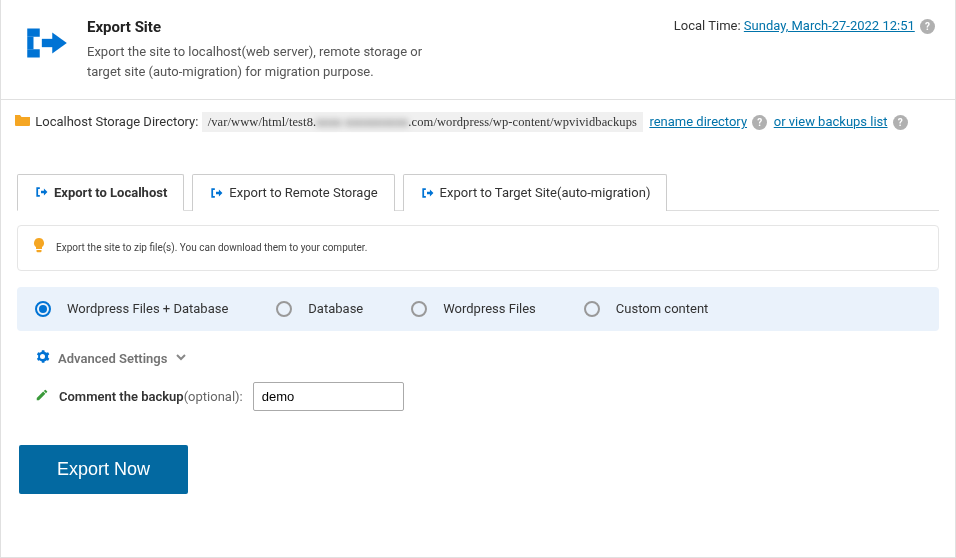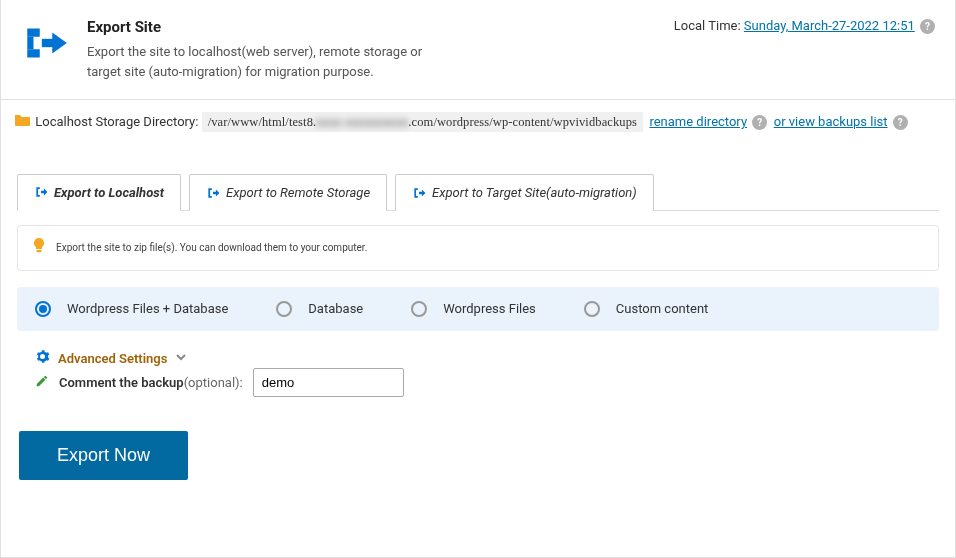--- a/index.html
+++ b/index.html
@@ -105,21 +105,20 @@
     gap: 6px;
     padding: 10px 16px;
     border: 1px solid #ccc;
     border-bottom: none;
     background: #fff;
     border-radius: 2px 2px 0 0;
     font-size: 13px;
     cursor: pointer;
     position: relative;
     top: 1px;
-    font-style: italic;
   }
   .tab.active {
     font-weight: 700;
     border-bottom: 1px solid #fff;
   }
   .tab svg { flex-shrink: 0; }
   .infobox {
     margin: 14px 16px 0 16px;
     border: 1px solid #e5e5e5;
     border-radius: 4px;
@@ -174,22 +173,23 @@
     height: 8px;
     background: #0073d4;
     border-radius: 50%;
   }
   .adv-row {
     display: flex;
     align-items: center;
     gap: 8px;
     font-size: 13px;
     font-weight: 600;
-    color: #a16207;
+    color: #737373;
     cursor: pointer;
+    margin-bottom: 14px;
   }
   .gear {
     color: #0073d4;
     font-size: 15px;
   }
   .chev {
     color: #888;
     font-size: 12px;
   }
   .comment-row {

